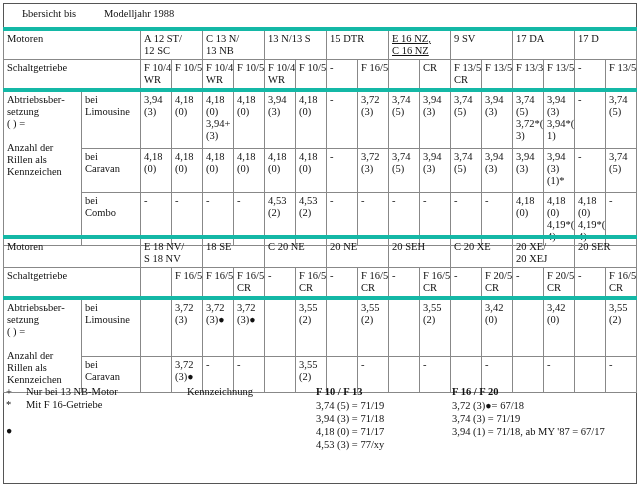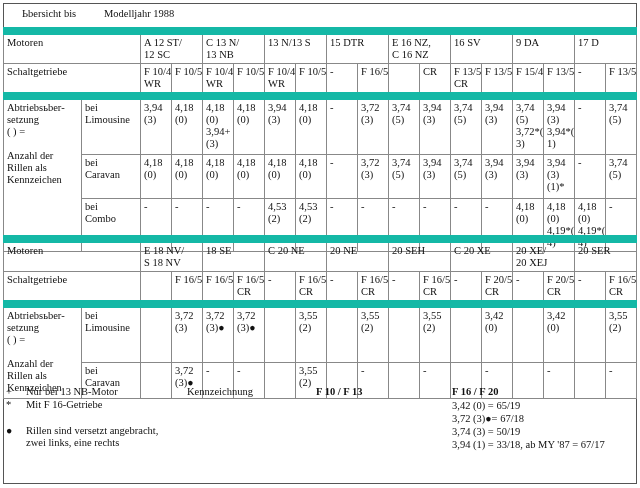--- a/index.html
+++ b/index.html
@@ -2,21 +2,21 @@
 <html><head>
 <meta charset="utf-8">
 <style>
   html,body{margin:0;padding:0;background:#fff;}
   body{width:640px;height:488px;position:relative;overflow:hidden;font-family:"Liberation Serif","DejaVu Serif",serif;font-size:10.5px;color:#111;line-height:12px;}
   .frame{position:absolute;left:3px;top:3px;width:634px;height:481px;border:1px solid #555;box-sizing:border-box;}
   .hdr{position:absolute;left:4px;top:5px;height:34px;width:632px;margin-left:16px;}
   .hdr span{position:absolute;top:3px;}
   table{border-collapse:collapse;position:absolute;left:3px;table-layout:fixed;}
   td{border:1px solid #888;vertical-align:top;padding:2px 3px;box-sizing:border-box;white-space:nowrap;overflow:hidden;}
-  tr.thick td{border-top:8px solid #14b8a6;}
+  tr.thick td{border-top:4px solid #14b8a6;}
   .t1{top:27px;width:634px;}
   .t2{top:235px;width:634px;}
   .legend{position:absolute;left:4px;top:382px;width:632px;height:100px;}
   .legend div{position:absolute;white-space:nowrap;}
   .b{font-weight:bold;}
 </style>
 </head>
 <body>
 
 <div class="frame"></div>
@@ -48,45 +48,45 @@
     </colgroup>
 <tbody>
       <tr class="thick">
         <td colspan="2" style="white-space: pre; height: 30px;">Motoren</td>
         <td colspan="2" style="white-space: pre;">A 12 ST/
 12 SC</td>
         <td colspan="2" style="white-space: pre;">C 13 N/
 13 NB</td>
         <td colspan="2" style="white-space: pre; margin-left: 32px;">13 N/13 S</td>
         <td colspan="2" style="white-space: pre;">15 DTR</td>
-        <td colspan="2" style="white-space: pre;">E 16 NZ,
+        <td colspan="2" style="white-space: pre; text-decoration: underline;">E 16 NZ,
 C 16 NZ</td>
-        <td colspan="2" style="white-space: pre;">16 SV</td>
-        <td colspan="2" style="white-space: pre;">9 DA</td>
+        <td colspan="2" style="white-space: pre;">9 SV</td>
+        <td colspan="2" style="white-space: pre;">17 DA</td>
         <td colspan="2" style="white-space: pre;">17 D</td>
       </tr>
       <tr>
         <td colspan="2" style="white-space: pre; height: 30px;">Schaltgetriebe</td>
         <td style="white-space: pre;">F 10/4
 WR</td>
         <td style="white-space: pre;">F 10/5</td>
         <td style="white-space: pre;">F 10/4
 WR</td>
         <td style="white-space: pre;">F 10/5</td>
         <td style="white-space: pre;">F 10/4
 WR</td>
         <td style="white-space: pre;">F 10/5</td>
         <td style="white-space: pre;">-</td>
         <td style="white-space: pre;">F 16/5</td>
         <td style="white-space: pre;"></td>
         <td style="white-space: pre;">CR</td>
         <td style="white-space: pre;">F 13/5
 CR</td>
         <td style="white-space: pre;">F 13/5</td>
-        <td style="white-space: pre;">F 15/4</td>
+        <td style="white-space: pre;">F 13/3</td>
         <td style="white-space: pre;">F 13/5</td>
         <td style="white-space: pre;">-</td>
         <td style="white-space: pre;">F 13/5</td>
       </tr>
       <tr class="thick">
         <td rowspan="3" style="white-space: pre;">Abtriebsьber-
 setzung
 ( ) =
 
 Anzahl der
@@ -318,24 +318,27 @@
       </tr>
     </tbody>
   </table>
 
 <div class="legend">
   <div style="left:2px;top:4px">+</div>
   <div style="left:22px;top:4px">Nur bei 13 NB-Motor</div>
   <div style="left:2px;top:17px">*</div>
   <div style="left:22px;top:17px">Mit F 16-Getriebe</div>
   <div style="left:2px;top:43px">●</div>
-  <div style="left:22px;top:43px;white-space:pre">Rillen sind versetzt angebracht,
-zwei links, eine rechts</div>
   <div style="left:183px;top:4px">Kennzeichnung</div>
   <div class="b" style="left:312px;top:4px">F 10 / F 13</div>
+  <div id="f10" style="left:312px;top:17px;line-height:13px">
+      <div style="position: static;">3,74 (5) = 71/19</div>
+      <div style="position: static;">3,94 (3) = 71/18</div>
+      <div style="position: static;">4,18 (0) = 71/17</div>
+      <div style="position: static;">4,53 (3) = 77/xy</div>
+    </div>
   <div class="b" style="left:448px;top:4px">F 16 / F 20</div>
   <div id="f16" style="left:448px;top:17px;line-height:13px">
-      <div style="position: static;">3,42 (0) = 65/19</div>
       <div style="position: static;">3,72 (3)●= 67/18</div>
-      <div style="position: static;">3,74 (3) = 50/19</div>
-      <div style="position: static;">3,94 (1) = 33/18, ab MY '87 = 67/17</div>
+      <div style="position: static;">3,74 (3) = 71/19</div>
+      <div style="position: static;">3,94 (1) = 71/18, ab MY '87 = 67/17</div>
     </div>
 </div>
 
 </body></html>

